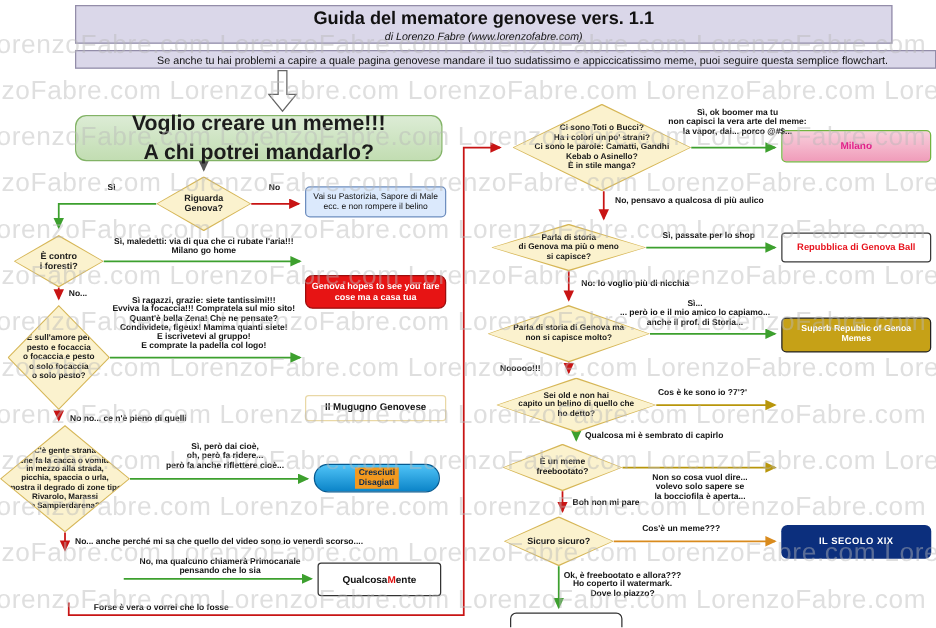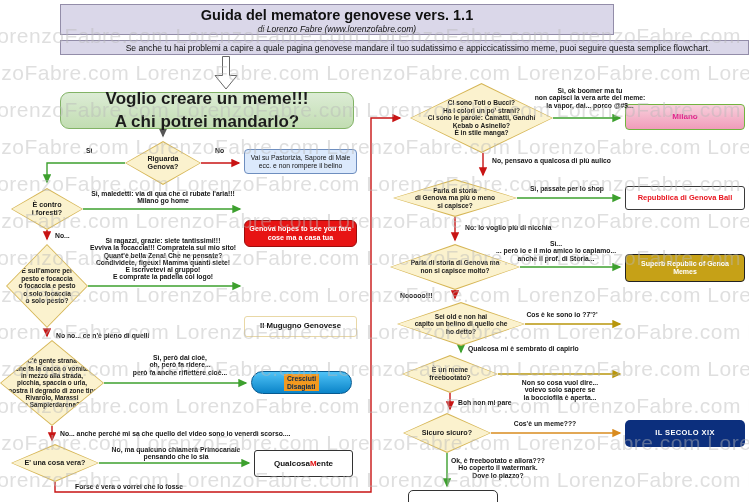--- a/index.html
+++ b/index.html
@@ -76,21 +76,21 @@
     <polyline points="520,267 620,267" fill="none" stroke="#3da02e" stroke-width="1.4" marker-end="url(#mGreen)"></polyline>
     <polyline points="455,290 455,298" fill="none" stroke="#c81414" stroke-width="1.4" marker-end="url(#mRed)"></polyline>
     <polyline points="525,324 620,324" fill="none" stroke="#b8960b" stroke-width="1.4" marker-end="url(#mGold)"></polyline>
     <polyline points="461,346 461,352" fill="none" stroke="#3da02e" stroke-width="1.4" marker-end="url(#mGreen)"></polyline>
     <polyline points="498,374 620,374" fill="none" stroke="#b8960b" stroke-width="1.4" marker-end="url(#mGold)"></polyline>
     <polyline points="450,393 450,409" fill="none" stroke="#c81414" stroke-width="1.4" marker-end="url(#mRed)"></polyline>
     <polyline points="491,433 620,433" fill="none" stroke="#d98b1e" stroke-width="1.4" marker-end="url(#mOrange)"></polyline>
     <polyline points="447,453 447,486" fill="none" stroke="#3da02e" stroke-width="1.4" marker-end="url(#mGreen)"></polyline>
   </svg>
 
-  <div class="hdr" style="left:60px;top:4px;width:554px;height:31px;">
+  <div class="hdr" style="left:60px;top:4px;width:654px;height:31px;">
     <div class="hdr-title">Guida del mematore genovese vers. 1.1</div>
     <div class="hdr-sub">di Lorenzo Fabre (www.lorenzofabre.com)</div>
   </div>
   <div class="hdr" style="left:60px;top:40px;width:689px;height:15px;">
     <div class="hdr-intro">Se anche tu hai problemi a capire a quale pagina genovese mandare il tuo sudatissimo e appiccicatissimo meme, puoi seguire questa semplice flowchart.</div>
   </div>
 
   <svg class="blockarrow" width="24" height="34" viewBox="0 0 24 34">
     <path d="M8.5 0.5 H15.5 V19.5 H23 L12 33 L1 19.5 H8.5 Z" fill="#ffffff" stroke="#666" stroke-width="1"></path>
   </svg>
@@ -118,24 +118,20 @@
   </div>
   <div class="diamond" style="left:0px;top:340px;width:104px;height:86px;">
     <div class="d-out"></div>
     <div class="d-in" style="font-size:6.4px;">C'è gente strana
 che fa la cacca o vomita
 in mezzo alla strada,
 picchia, spaccia o urla,
 mostra il degrado di zone tipo
 Rivarolo, Marassi
 o Sampierdarena?</div>
-  </div>
-  <div class="diamond" style="left:11px;top:444px;width:88px;height:38px;">
-    <div class="d-out"></div>
-    <div class="d-in" style="font-size:7.2px;">E' una cosa vera?</div>
   </div>
 
   <div class="diamond" style="left:410px;top:83px;width:143px;height:70px;">
     <div class="d-out"></div>
     <div class="d-in" style="font-size:6.6px;">Ci sono Toti o Bucci?
 Ha i colori un po' strani?
 Ci sono le parole: Camatti, Gandhi
 Kebab o Asinello?
 È in stile manga?</div>
   </div>

